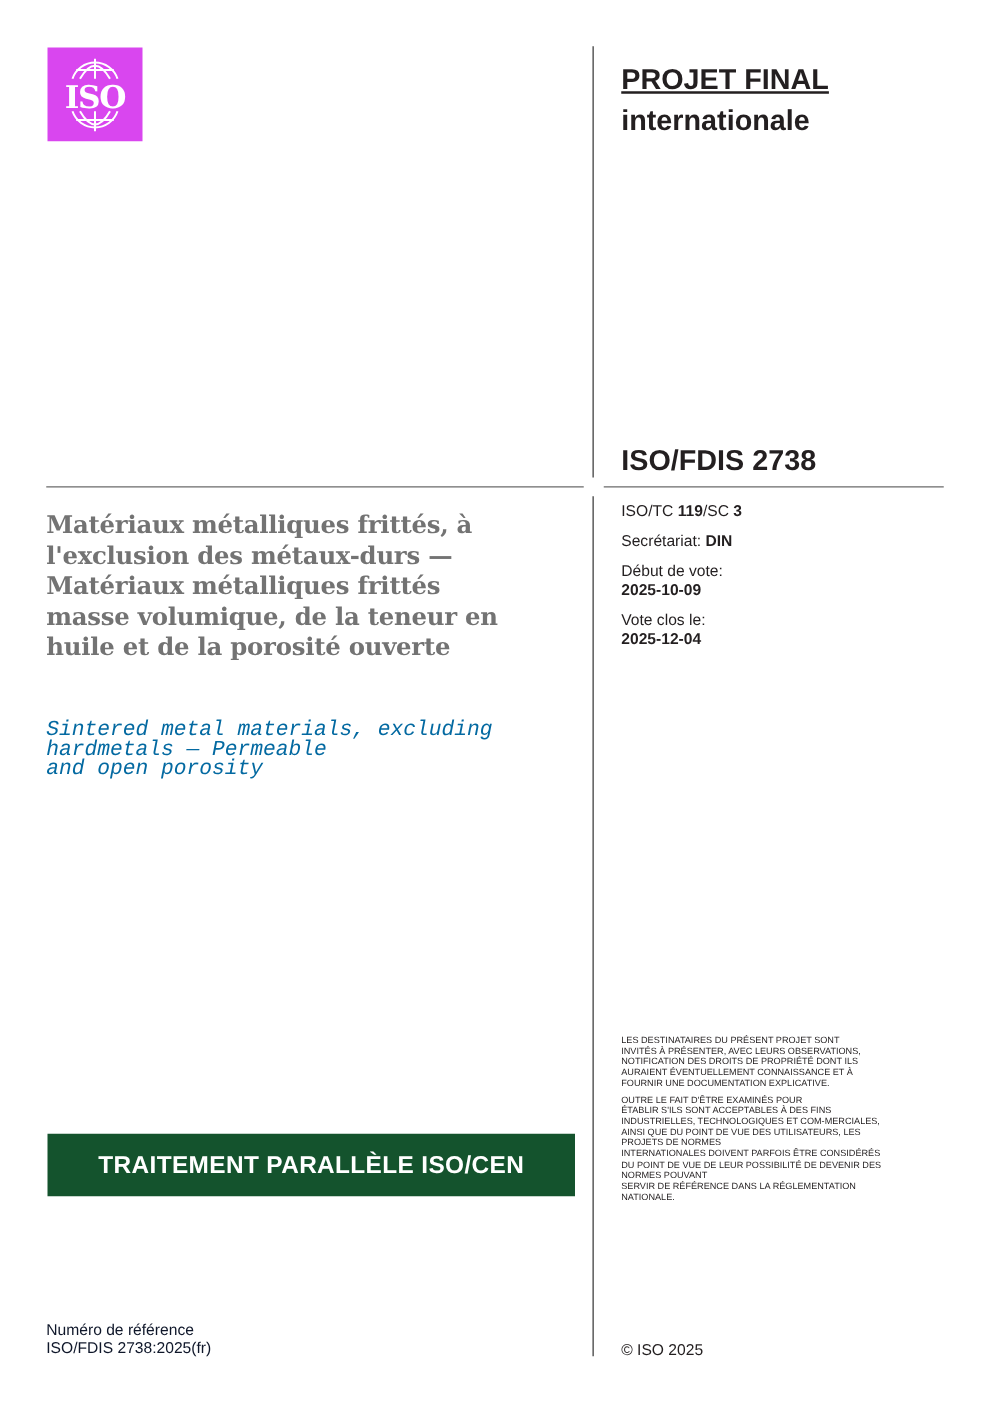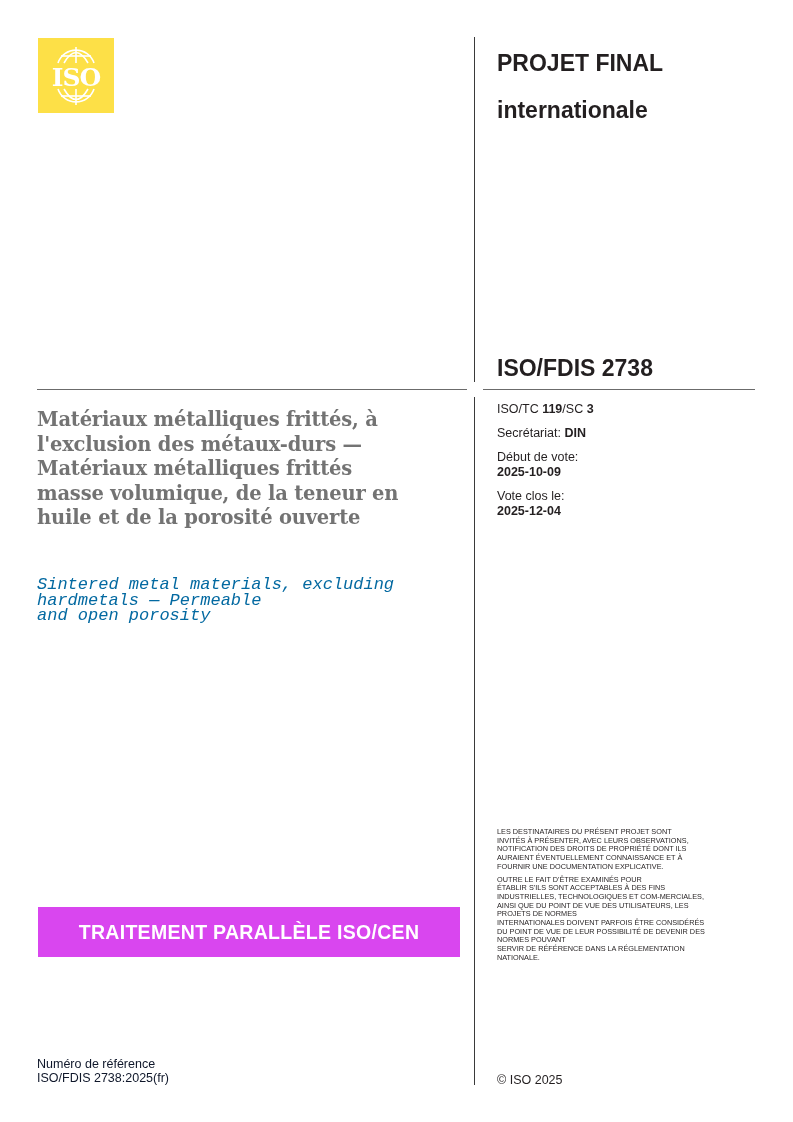--- a/index.html
+++ b/index.html
@@ -1,33 +1,33 @@
 <!DOCTYPE html>
 <html><head>
 <meta charset="utf-8">
 <style>
   html, body { margin:0; padding:0; background:#ffffff; }
   body { width:793px; height:1122px; position:relative; overflow:hidden; color:#231f20; font-family:"Liberation Sans", "DejaVu Sans", sans-serif; }
   .abs { position:absolute; }
-  .logo { left:38px; top:38px; width:76px; height:75px; background:#fde047; }
+  .logo { left:38px; top:38px; width:76px; height:75px; background:#d946ef; }
   .logo svg { display:block; }
   .vline-top { left:474px; top:37px; width:1px; height:345px; background:#3a3a3a; }
   .vline-bot { left:474px; top:397px; width:1px; height:688px; background:#3a3a3a; }
   .hline-left { left:37px; top:389px; width:430px; height:1px; background:#6b6b6b; }
   .hline-right { left:483px; top:389px; width:272px; height:1px; background:#6b6b6b; }
   .status { left:497px; top:48px; font-size:23px; line-height:30px; font-weight:700; color:#231f20; }
   .status div { margin:0; }
-  .status .l1 { margin-bottom:17px; }
+  .status .l1 { margin-bottom:3px;text-decoration:underline; }
   .docnum { left:497px; top:353px; font-size:23px; font-weight:700; line-height:30px; color:#231f20; }
   .meta { left:497px; top:402px; font-size:12.5px; line-height:15px; color:#231f20; }
   .meta .row { margin-bottom:9px; }
   .meta b { font-weight:700; }
   .title-fr { left:37px; top:408px; width:430px; font-family:"DejaVu Serif", "Liberation Serif", serif; font-weight:700; font-size:19.5px; line-height:24.5px; color:#737373; letter-spacing:-0.2px; }
   .title-en { left:37px; top:577px; width:420px; font-family:Liberation Mono, monospace; font-style:italic; font-size:17px; line-height:15.5px; color:#0369a1; }
-  .banner { left:38px; top:907px; width:422px; height:50px; background:#d946ef; color:#ffffff; font-weight:700; font-size:19.5px; display:flex; align-items:center; justify-content:center; letter-spacing:0.3px; }
+  .banner { left:38px; top:907px; width:422px; height:50px; background:#14532d; color:#ffffff; font-weight:700; font-size:19.5px; display:flex; align-items:center; justify-content:center; letter-spacing:0.3px; }
   .notice { left:497px; top:828px; width:262px; font-size:7.3px; line-height:8.7px; color:#231f20; text-transform:uppercase; }
   .notice p { margin:0 0 4px 0; }
   .ref { left:37px; top:1058px; font-size:12.5px; line-height:13.5px; color:#0f172a; }
   .copyright { left:497px; top:1073px; font-size:12.5px; line-height:14px; color:#231f20; }
 </style>
 </head>
 <body>
 
 <div class="abs logo">
   <svg width="76" height="75" viewBox="0 0 76 75">

